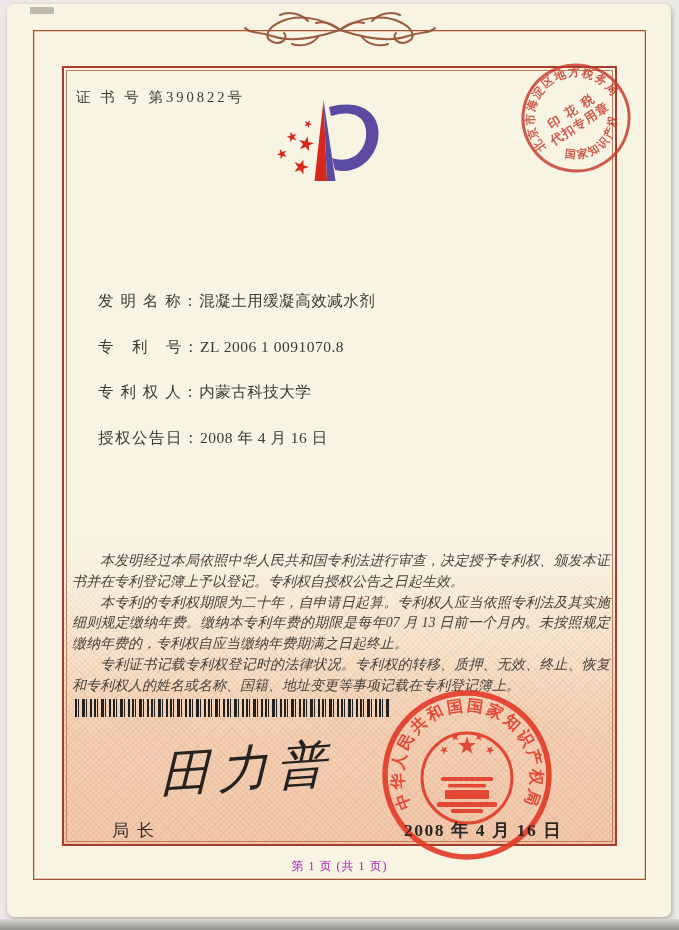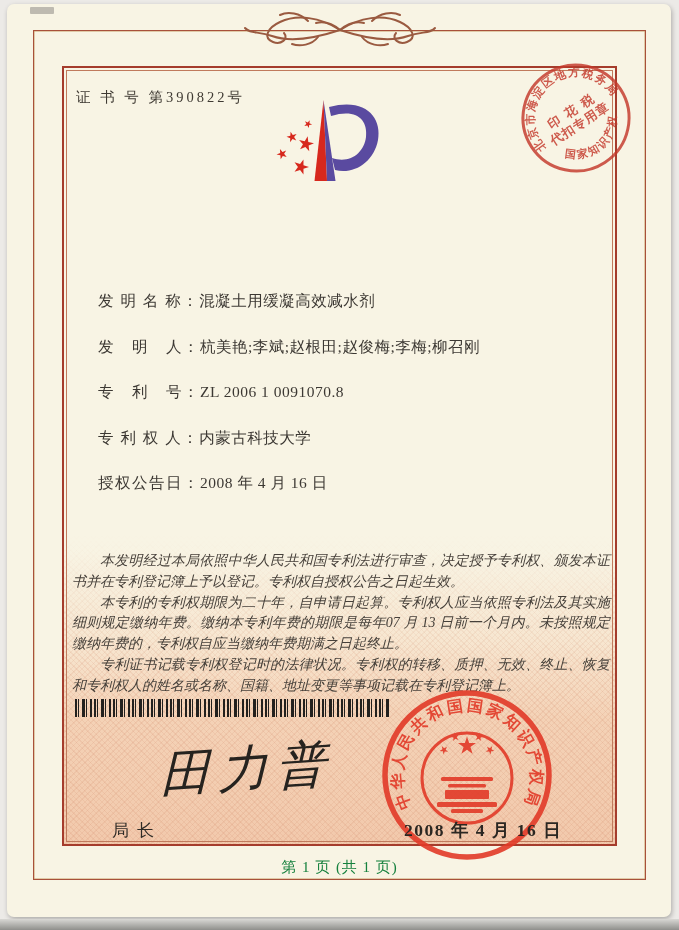--- a/index.html
+++ b/index.html
@@ -95,21 +95,21 @@
     font-family:"DejaVu Sans",sans-serif;font-style:italic;
     transform:rotate(-4deg) skewX(-4deg);letter-spacing:8px;
   }
   .issue-seal{position:absolute;left:378px;top:686px;width:178px;height:178px;opacity:.9;z-index:3;}
   .seal-date{
     position:absolute;left:404px;top:818px;z-index:4;
     font-size:17.5px;letter-spacing:1.5px;color:#2b2722;font-weight:bold;
   }
   .page-info{
     position:absolute;left:50%;transform:translateX(-50%);top:858px;
-    font-size:15px;letter-spacing:1px;color:#15803d;z-index:4;
+    font-size:12px;letter-spacing:1px;color:#a21caf;z-index:4;
   }
   .tax-stamp{
     position:absolute;left:516px;top:58px;width:120px;height:120px;
     transform:rotate(-33deg);opacity:.82;z-index:5;
   }
   svg text{font-family:"Liberation Serif","DejaVu Serif",serif;}
 </style>
 </head>
 <body>
 
@@ -165,23 +165,20 @@
     <use href="#star" fill="#d7281d" transform="translate(24,45) scale(0.55) rotate(-15)"></use>
     <use href="#star" fill="#d7281d" transform="translate(38,52) scale(0.80) rotate(12)"></use>
     <use href="#star" fill="#d7281d" transform="translate(14,62) scale(0.55) rotate(-22)"></use>
     <use href="#star" fill="#d7281d" transform="translate(33,75) scale(0.80) rotate(18)"></use>
   </svg>
 
 
   <div class="fields">
     <div class="field-row">
       <span class="lbl">发 明 名 称：</span><span class="val">混凝土用缓凝高效减水剂</span>
-    </div>
-    <div class="field-row">
-      <span class="lbl">发　明　人：</span><span class="val">杭美艳;李斌;赵根田;赵俊梅;李梅;柳召刚</span>
     </div>
     <div class="field-row">
       <span class="lbl">专　利　号：</span><span class="val">ZL 2006 1 0091070.8</span>
     </div>
     <div class="field-row">
       <span class="lbl">专 利 权 人：</span><span class="val">内蒙古科技大学</span>
     </div>
     <div class="field-row">
       <span class="lbl">授权公告日：</span><span class="val">2008 年 4 月 16 日</span>
     </div>

